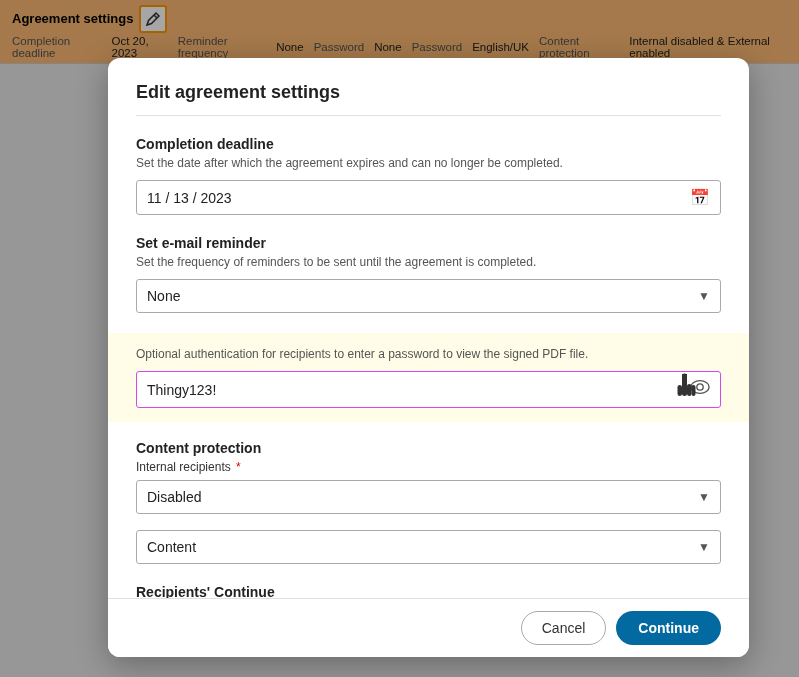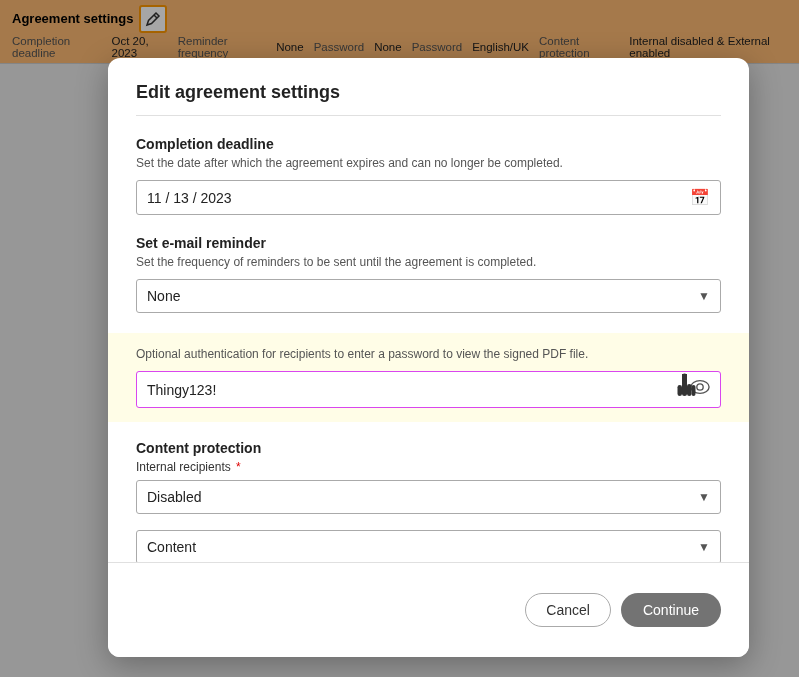--- a/index.html
+++ b/index.html
@@ -190,44 +190,44 @@
     }
     .col-label {
       font-size: 12px;
       color: #333;
       margin-bottom: 6px;
     }
     .required-star { color: #d00; margin-left: 2px; }
 
     
     .modal-footer {
-      padding: 30px 28px;
+      padding: 12px 28px;
       border-top: 1px solid #e0e0e0;
       display: flex;
       justify-content: flex-end;
       gap: 10px;
       background: #fff;
     }
     .btn-cancel {
       padding: 8px 20px;
       border: 1px solid #aaa;
       border-radius: 20px;
       background: #fff;
       font-size: 14px;
       color: #333;
       cursor: pointer;
     }
     .btn-continue {
       padding: 8px 22px;
       border: none;
       border-radius: 20px;
-      background: #737373;
+      background: #0369a1;
       color: #fff;
       font-size: 14px;
-      font-weight: 400;
+      font-weight: 700;
       cursor: pointer;
     }
   </style>
 </head>
 <body>
 
 <div class="top-section">
   <div class="top-row1">
     <span class="top-bar-title">Agreement settings</span>
     <div class="top-bar-icon">

